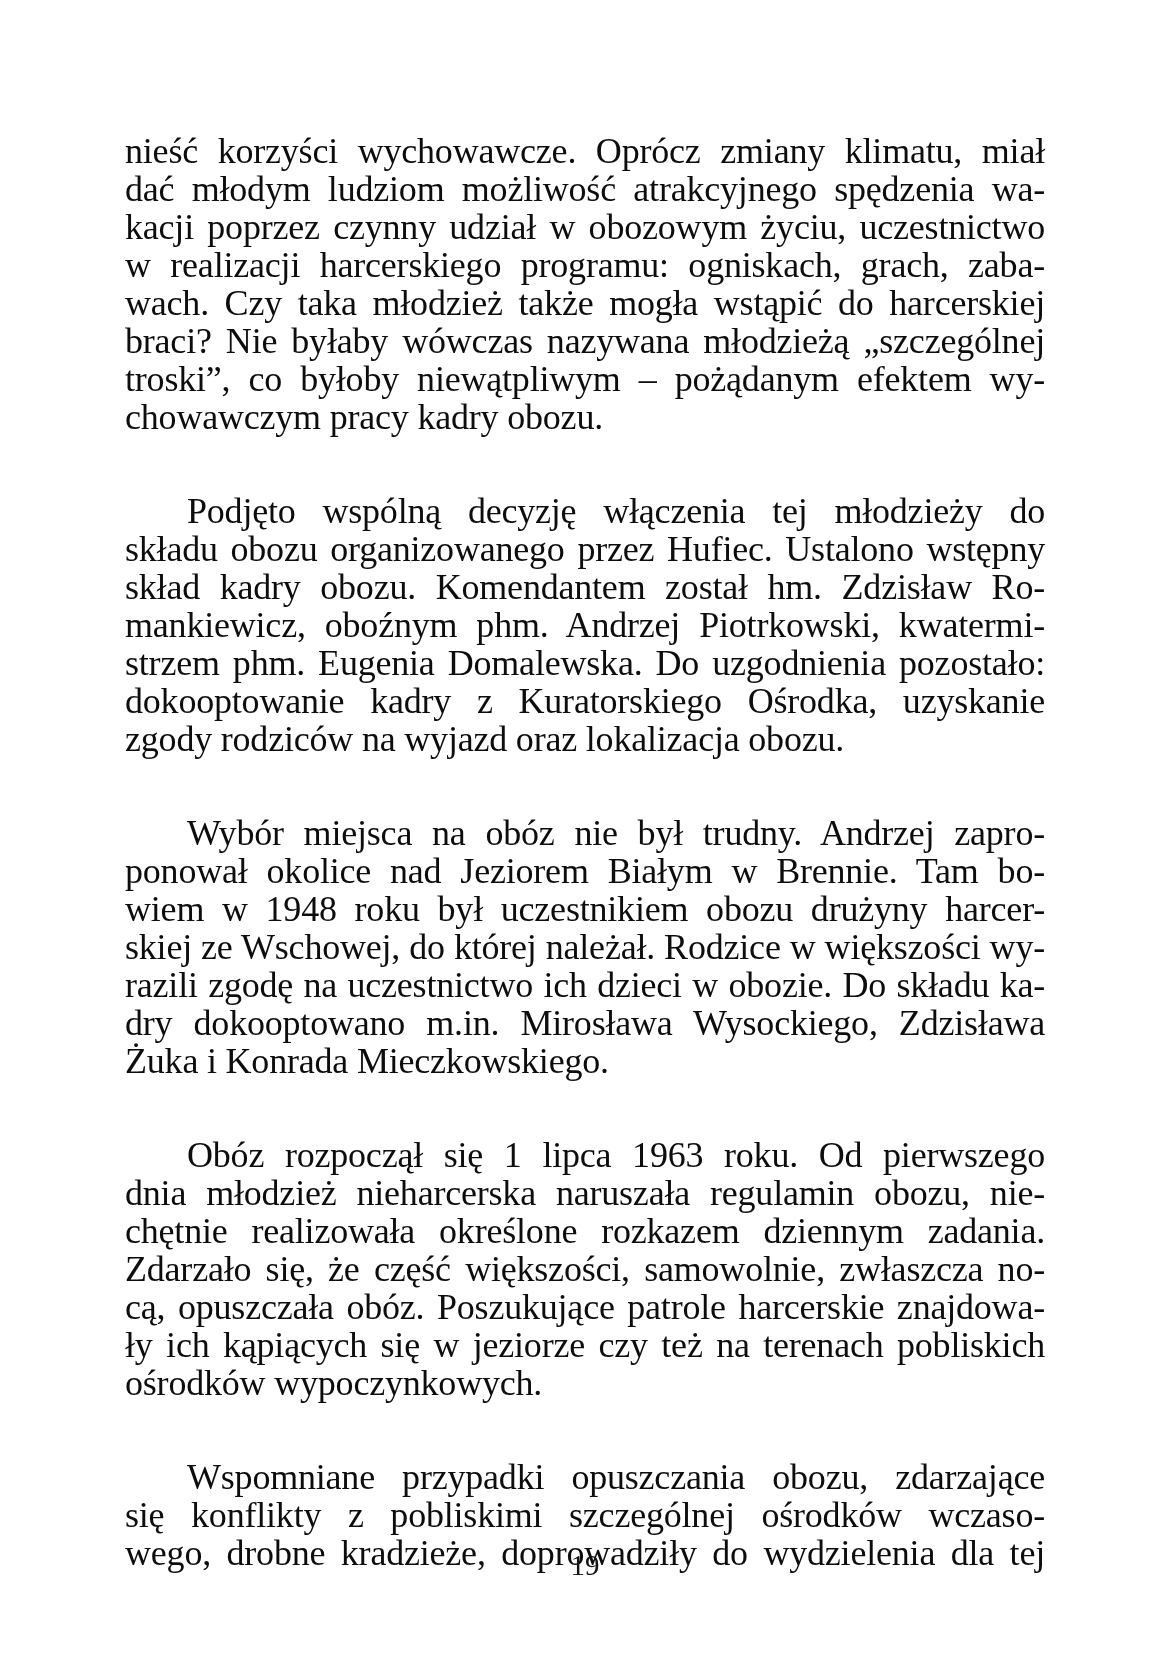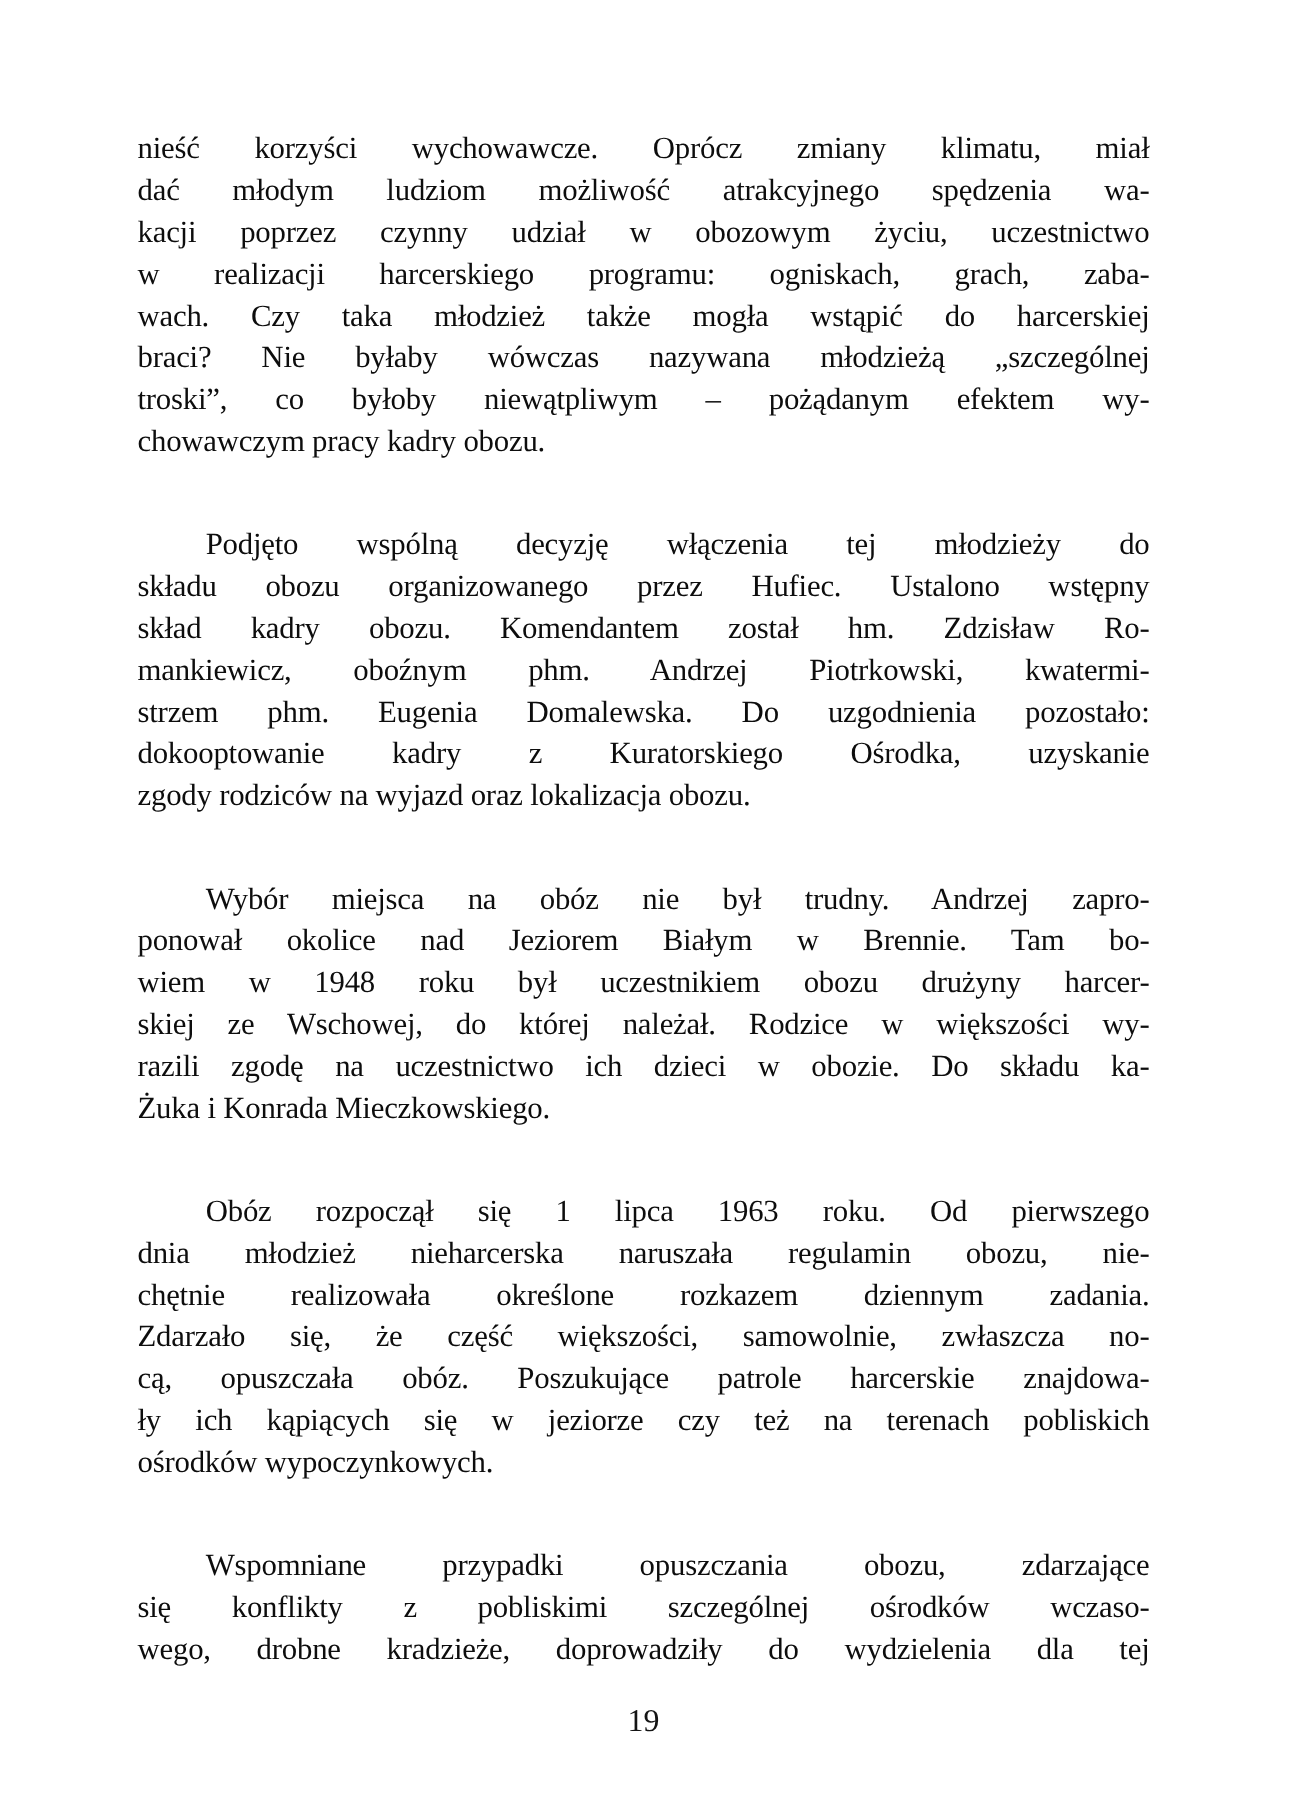--- a/index.html
+++ b/index.html
@@ -12,23 +12,23 @@
     width: 1173px;
     height: 1654px;
     background: #ffffff;
     color: #0d0d0d;
     font-family: "Liberation Serif", "DejaVu Serif", serif;
     overflow: hidden;
   }
   .text-block {
     position: absolute;
     left: 125px;
-    top: 117px;
+    top: 132px;
     width: 920px;
-    font-size: 28px;
+    font-size: 36px;
     letter-spacing: -0.2px;
   }
   .paragraph { margin: 0; }
   .paragraph + .paragraph { margin-top: 56px; }
   .text-line {
     line-height: 38px;
     text-align: justify;
     text-align-last: justify;
     hyphens: none;
   }
@@ -68,20 +68,21 @@
         <div class="text-line">strzem phm. Eugenia Domalewska. Do uzgodnienia pozostało:</div>
         <div class="text-line">dokooptowanie kadry z Kuratorskiego Ośrodka, uzyskanie</div>
         <div class="text-line last-left">zgody rodziców na wyjazd oraz lokalizacja obozu.</div>
       </div>
       <div class="paragraph">
         <div class="text-line indent">Wybór miejsca na obóz nie był trudny. Andrzej zapro-</div>
         <div class="text-line">ponował okolice nad Jeziorem Białym w Brennie. Tam bo-</div>
         <div class="text-line">wiem w 1948 roku był uczestnikiem obozu drużyny harcer-</div>
         <div class="text-line">skiej ze Wschowej, do której należał. Rodzice w większości wy-</div>
         <div class="text-line">razili zgodę na uczestnictwo ich dzieci w obozie. Do składu ka-</div>
+        <div class="text-line">dry dokooptowano m.in. Mirosława Wysockiego, Zdzisława</div>
         <div class="text-line last-left">Żuka i Konrada Mieczkowskiego.</div>
       </div>
       <div class="paragraph">
         <div class="text-line indent">Obóz rozpoczął się 1 lipca 1963 roku. Od pierwszego</div>
         <div class="text-line">dnia młodzież nieharcerska naruszała regulamin obozu, nie-</div>
         <div class="text-line">chętnie realizowała określone rozkazem dziennym zadania.</div>
         <div class="text-line">Zdarzało się, że część większości, samowolnie, zwłaszcza no-</div>
         <div class="text-line">cą, opuszczała obóz. Poszukujące patrole harcerskie znajdowa-</div>
         <div class="text-line">ły ich kąpiących się w jeziorze czy też na terenach pobliskich</div>
         <div class="text-line last-left">ośrodków wypoczynkowych.</div>

